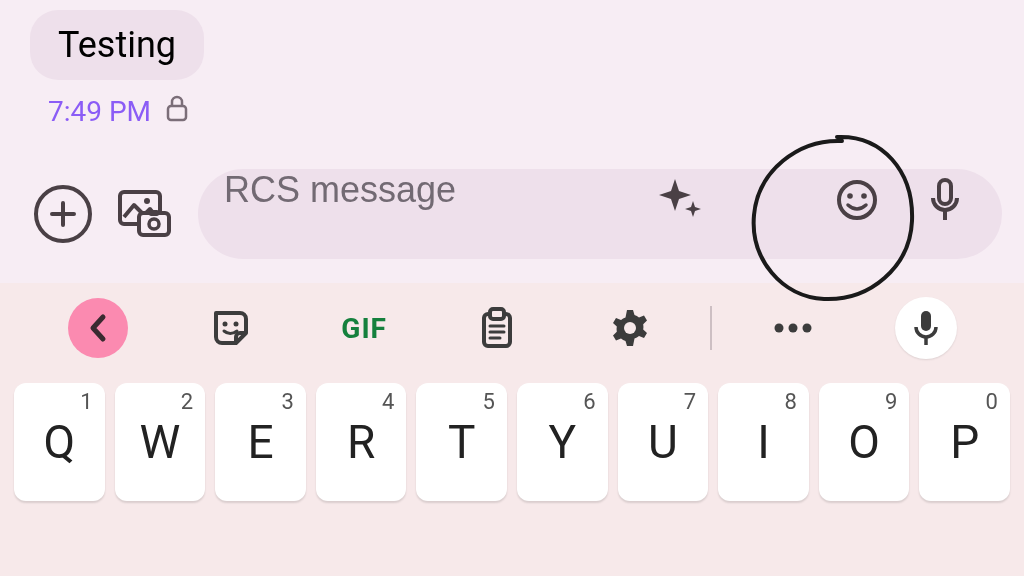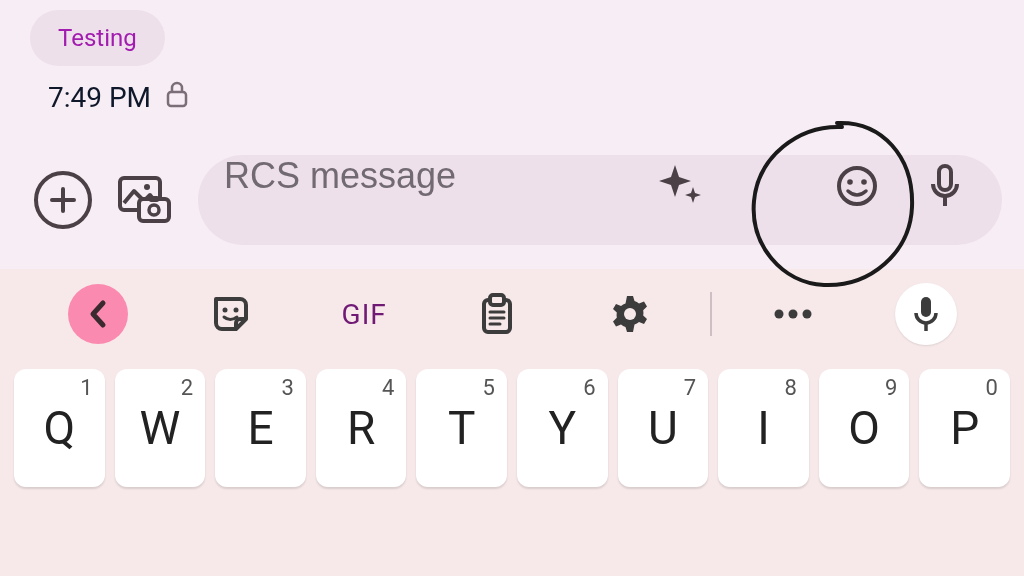--- a/index.html
+++ b/index.html
@@ -11,28 +11,28 @@
     flex-direction: column;
   }
 
   
   .conv { padding: 10px 20px 20px 30px; }
   .bubble {
     display: inline-block;
     background: #eee0eb;
     border-radius: 28px;
     padding: 14px 28px;
-    font-size: 24px;
-    color: #a21caf;
+    font-size: 36px;
+    color: #000000;
     text-align: right;
   }
   .meta {
     margin: 14px 0 0 18px;
     font-size: 28px;
-    color: #0f172a;
+    color: #8b5cf6;
     display: flex;
     align-items: center;
     gap: 14px;
   }
 
   
   .compose-row {
     display: flex;
     align-items: center;
     gap: 22px;
@@ -112,21 +112,21 @@
     justify-content: center;
     color: #3c3c3c;
   }
   .chevbtn {
     width: 60px; height: 60px;
     border-radius: 50%;
     background: #fb8ab0;
     display: flex; align-items: center; justify-content: center;
     color: #3a2a30;
   }
-  .gif { font-weight: 400; font-size: 28px; letter-spacing: 1px; color: #701a75; }
+  .gif { font-weight: 700; font-size: 28px; letter-spacing: 1px; color: #15803d; }
   .divider {
     width: 2px; height: 44px; background: #cdbfc3;
   }
   .micbtn {
     width: 62px; height: 62px;
     border-radius: 50%;
     background: #fff;
     display: flex; align-items: center; justify-content: center;
     box-shadow: 0 1px 2px rgba(0,0,0,0.1);
   }

